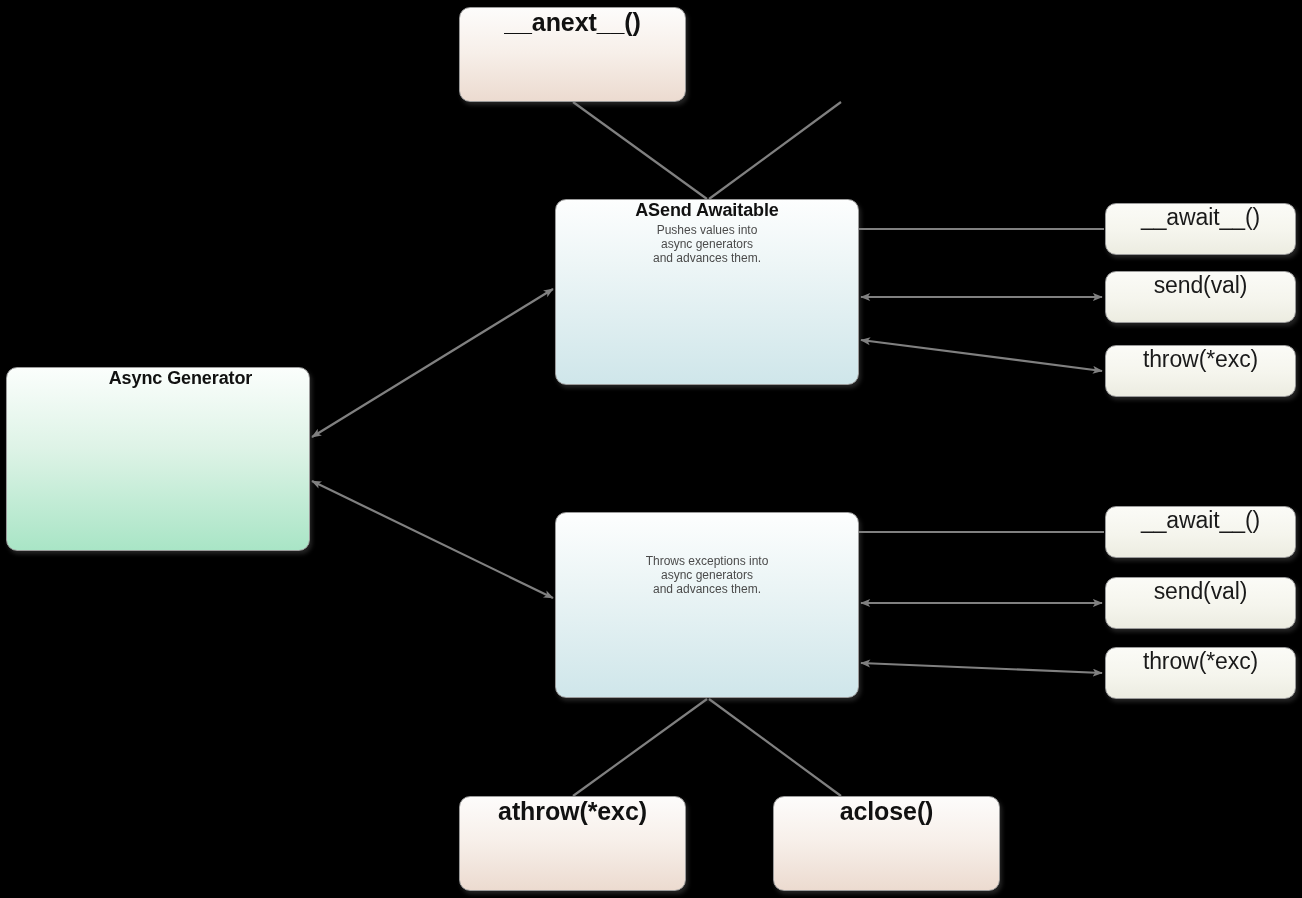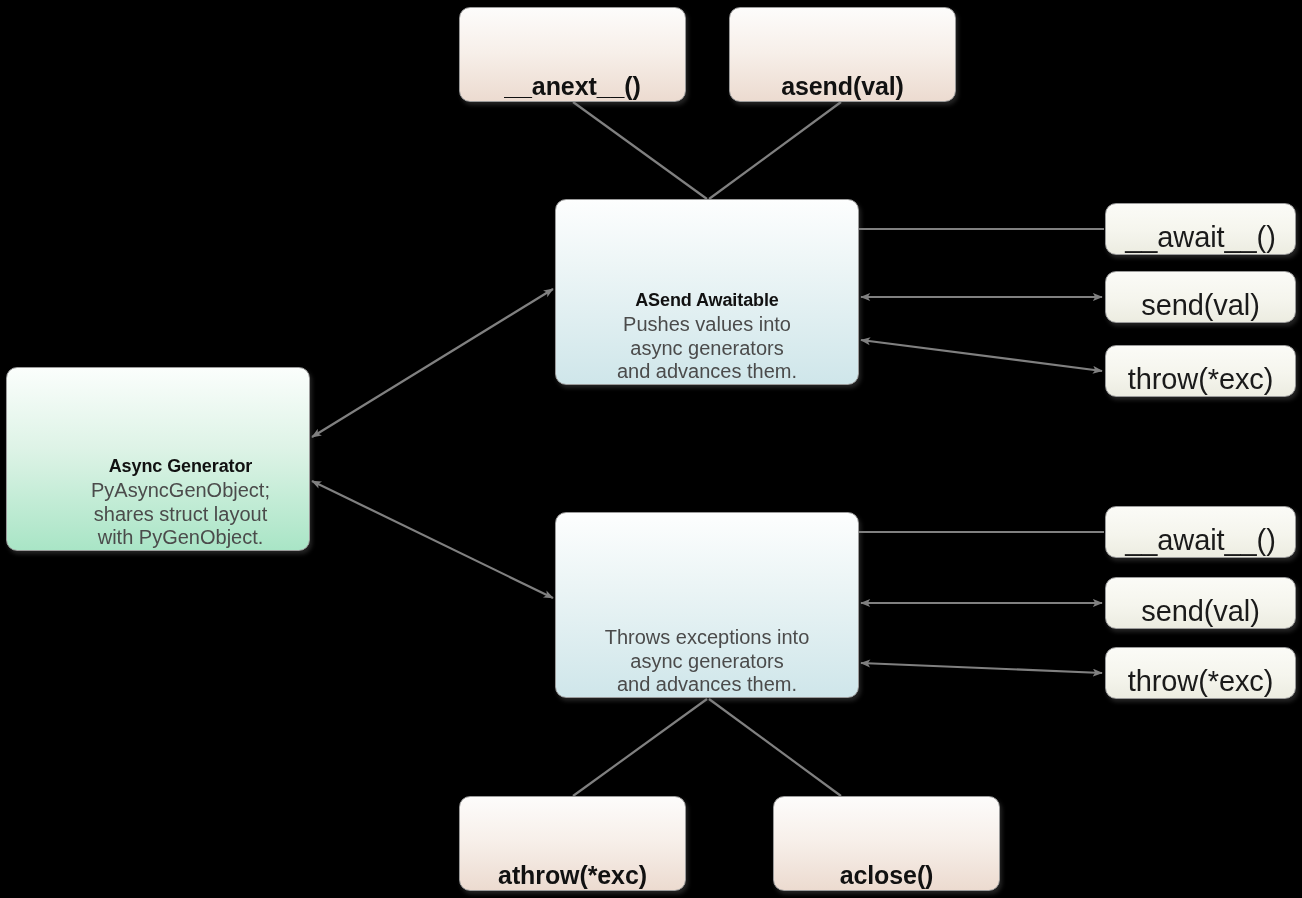--- a/index.html
+++ b/index.html
@@ -27,21 +27,21 @@
     pointer-events: none;
   }
   .node {
     position: absolute;
     box-sizing: border-box;
     border: 1px solid #9a9a9a;
     border-radius: 11px;
     display: flex;
     flex-direction: column;
     align-items: center;
-    justify-content: flex-end;
+    justify-content: flex-start;
     text-align: center;
     box-shadow: 2px 3px 4px rgba(120,120,120,0.30);
     z-index: 2;
   }
   
   .node.peach {
     background: linear-gradient(to bottom, #fdfcfb 0%, #f7efe9 48%, #ecdbd0 100%);
   }
   
   .node.cream {
@@ -66,32 +66,32 @@
     color: #4b4b4b;
     font-weight: normal;
     line-height: 1.18;
   }
 
   
   .node.method .node-title {
     font-size: 25px;
   }
   .node.method.small .node-title {
-    font-size: 29px;
+    font-size: 23px;
     font-weight: normal;
     color: #1a1a1a;
   }
 
   
   .node.detailed .node-title {
     font-size: 18px;
     margin-bottom: 2px;
   }
   .node.detailed .node-desc {
-    font-size: 20px;
+    font-size: 12px;
   }
 </style>
 </head>
 <body>
 
 <div id="canvas">
 
   <svg id="edges" viewBox="0 0 1302 898" width="1302" height="898">
     <defs>
       <marker id="arrowEnd" markerWidth="11" markerHeight="11" refX="9.2" refY="4" orient="auto" markerUnits="userSpaceOnUse">
@@ -117,42 +117,36 @@
 
     <line x1="859" y1="532" x2="1104" y2="532" stroke="#808080" stroke-width="2.2"></line>
     <line x1="861" y1="603" x2="1102" y2="603" stroke="#808080" stroke-width="2.2" marker-start="url(#arrowStart)" marker-end="url(#arrowEnd)"></line>
     <line x1="861" y1="663" x2="1102" y2="673" stroke="#808080" stroke-width="2.2" marker-start="url(#arrowStart)" marker-end="url(#arrowEnd)"></line>
   </svg>
 
   <div class="node peach method" style="left:459px; top:7px; width:227px; height:95px;">
     <div class="node-title">__anext__()</div>
   </div>
 
-  <div class="node peach method" style="left:729px; top:7px; width:227px; height:95px;">
-    <div class="node-title">asend(val)</div>
-  </div>
 
   <div class="node cyan detailed" style="left:555px; top:199px; width:304px; height:186px;">
     <div class="node-title">ASend Awaitable</div>
     <div class="node-desc" style="white-space:pre-line;">Pushes values into
 async generators
 and advances them.</div>
   </div>
 
   <div class="node cyan detailed" style="left:555px; top:512px; width:304px; height:186px;">
     <div class="node-desc" style="white-space:pre-line;margin-top:41px;">Throws exceptions into
 async generators
 and advances them.</div>
   </div>
 
   <div class="node green detailed" style="left:6px; top:367px; width:304px; height:184px;">
     <div class="node-title">Async Generator</div>
-    <div class="node-desc" style="white-space:pre-line;">PyAsyncGenObject;
-shares struct layout
-with PyGenObject.</div>
   </div>
 
   <div class="node cream method small" style="left:1105px; top:203px; width:191px; height:52px;">
     <div class="node-title">__await__()</div>
   </div>
 
   <div class="node cream method small" style="left:1105px; top:271px; width:191px; height:52px;">
     <div class="node-title">send(val)</div>
   </div>
 

